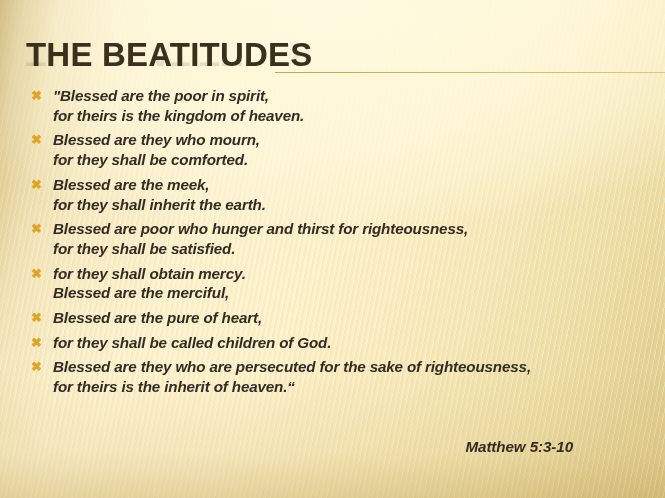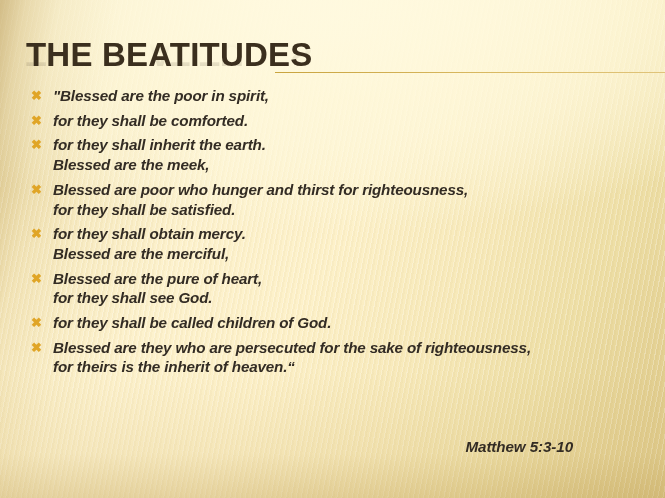--- a/index.html
+++ b/index.html
@@ -204,54 +204,55 @@
     <div class="title-reflection">THE BEATITUDES</div>
     <div class="title-text">THE BEATITUDES</div>
   </div>
   <div class="title-rule"></div>
 
   <div class="bullet-list">
       <div class="bullet-item">
         <span class="bullet-marker">✖</span>
         <div class="bullet-lines">
           <div class="bullet-line">"Blessed are the poor in spirit,</div>
-        </div>
-      </div>
-      <div class="bullet-item">
-        <span class="bullet-marker">✖</span>
-        <div class="bullet-lines">
+          <div class="bullet-line">for theirs is the kingdom of heaven.</div>
+        </div>
+      </div>
+      <div class="bullet-item">
+        <span class="bullet-marker">✖</span>
+        <div class="bullet-lines">
+          <div class="bullet-line">Blessed are they who mourn,</div>
           <div class="bullet-line">for they shall be comforted.</div>
         </div>
       </div>
       <div class="bullet-item">
         <span class="bullet-marker">✖</span>
         <div class="bullet-lines">
+          <div class="bullet-line">Blessed are the meek,</div>
           <div class="bullet-line">for they shall inherit the earth.</div>
-          <div class="bullet-line">Blessed are the meek,</div>
         </div>
       </div>
       <div class="bullet-item">
         <span class="bullet-marker">✖</span>
         <div class="bullet-lines">
           <div class="bullet-line">Blessed are poor who hunger and thirst for righteousness,</div>
           <div class="bullet-line">for they shall be satisfied.</div>
         </div>
       </div>
       <div class="bullet-item">
         <span class="bullet-marker">✖</span>
         <div class="bullet-lines">
           <div class="bullet-line">for they shall obtain mercy.</div>
           <div class="bullet-line">Blessed are the merciful,</div>
         </div>
       </div>
       <div class="bullet-item">
         <span class="bullet-marker">✖</span>
         <div class="bullet-lines">
           <div class="bullet-line">Blessed are the pure of heart,</div>
-          <div class="bullet-line">for they shall see God.</div>
         </div>
       </div>
       <div class="bullet-item">
         <span class="bullet-marker">✖</span>
         <div class="bullet-lines">
           <div class="bullet-line">for they shall be called children of God.</div>
         </div>
       </div>
       <div class="bullet-item">
         <span class="bullet-marker">✖</span>

